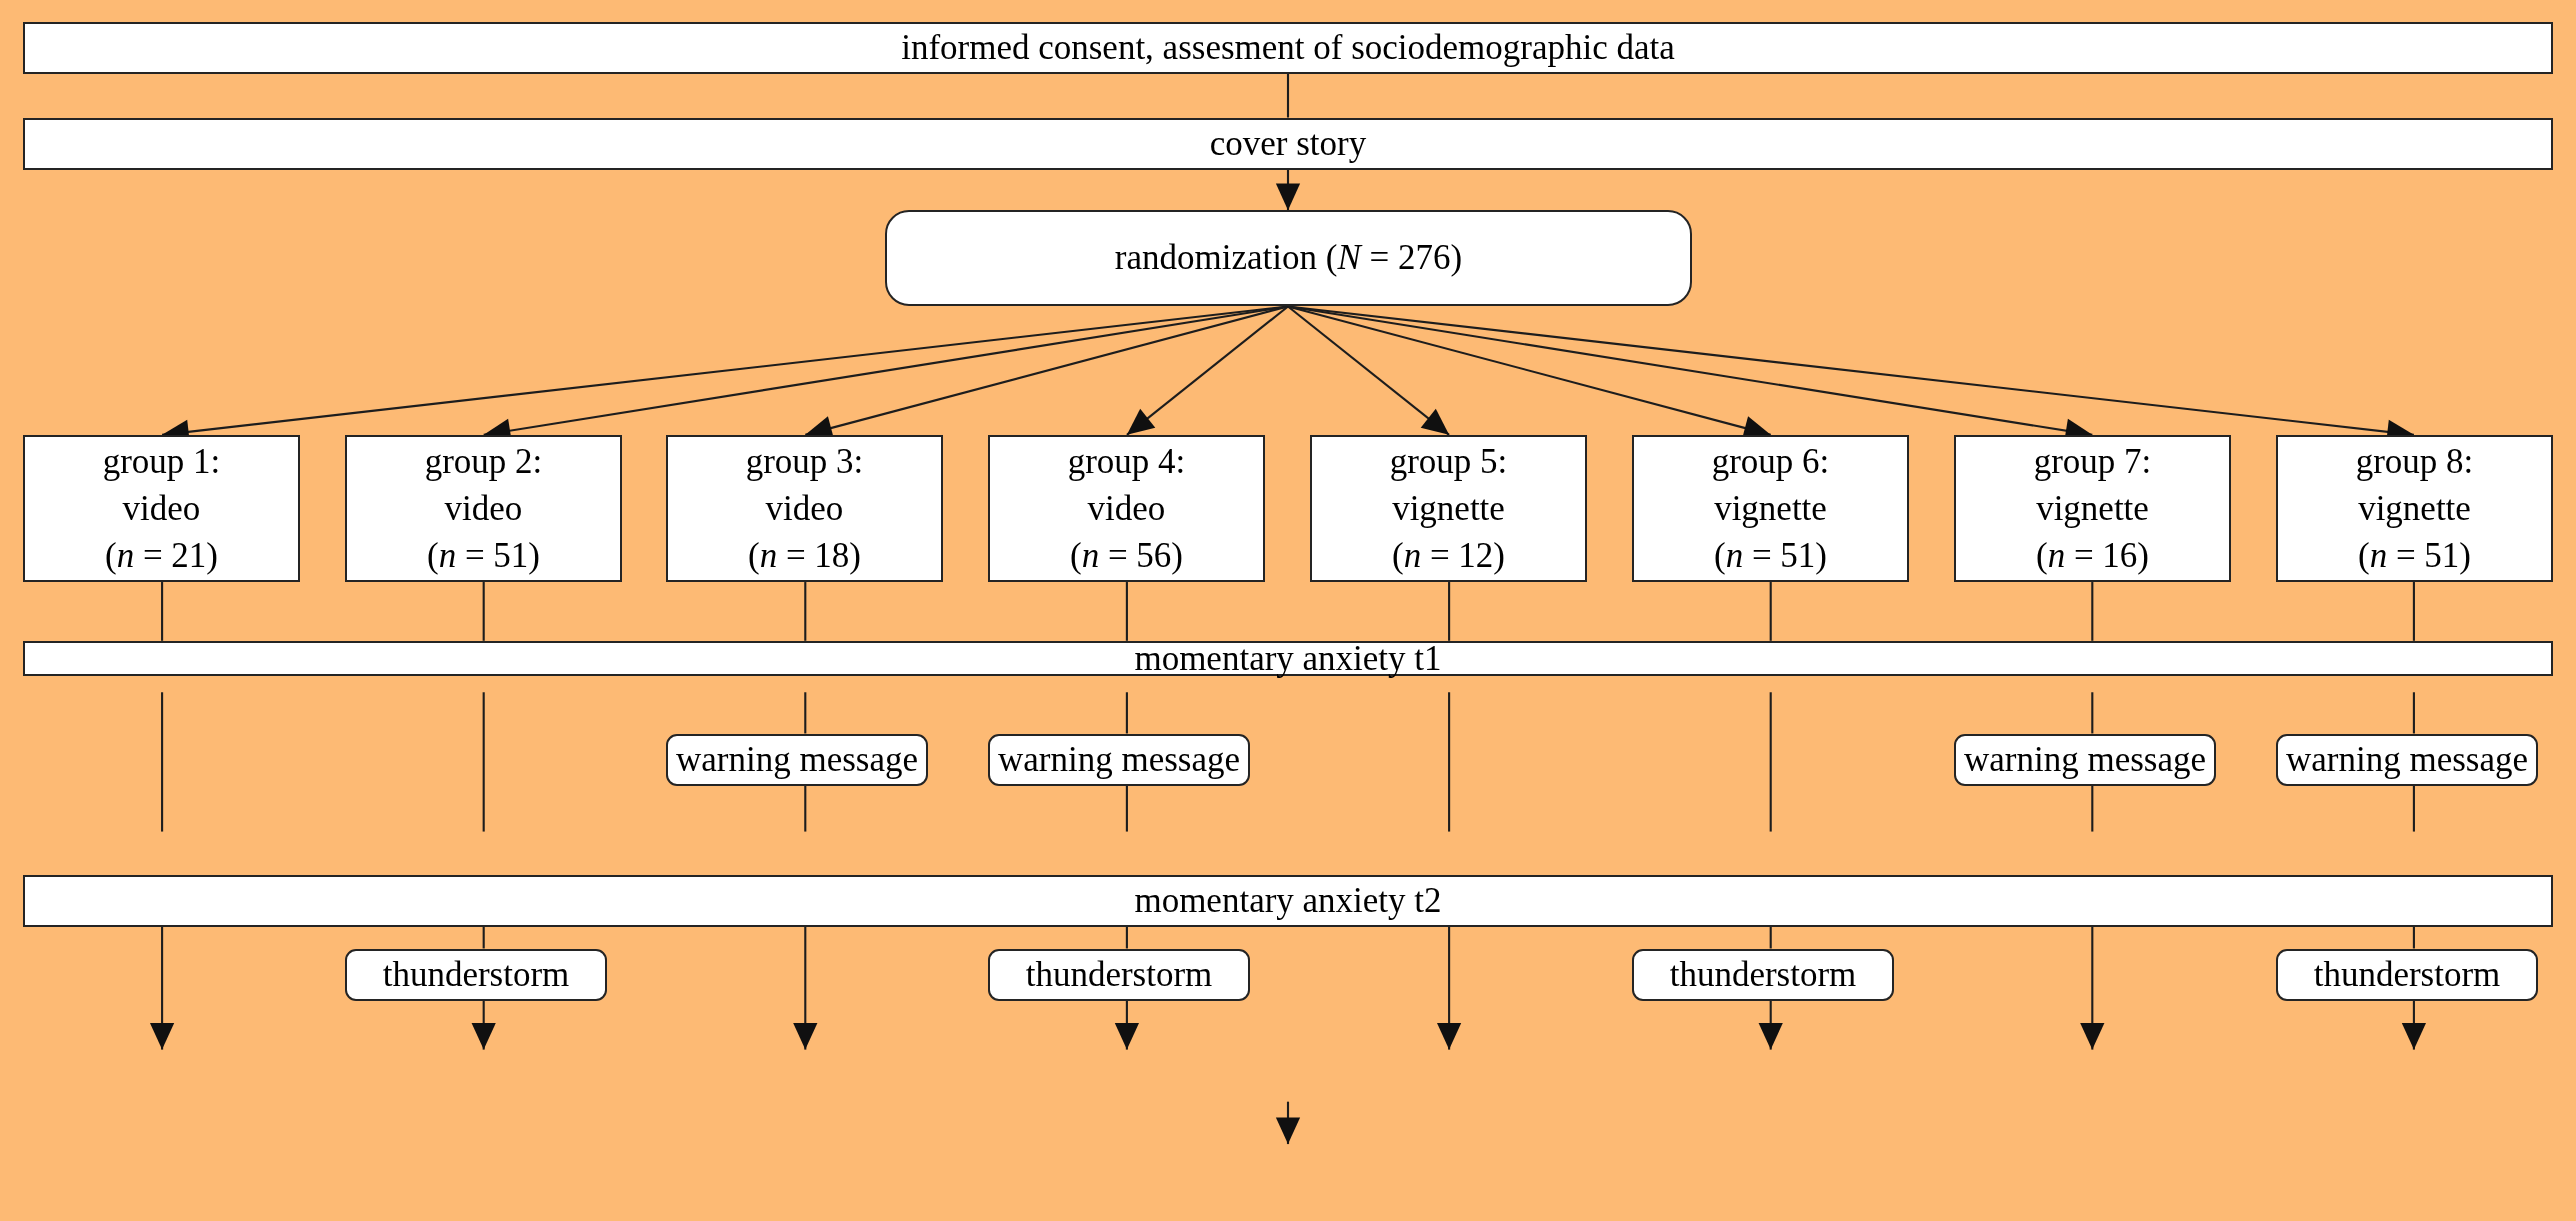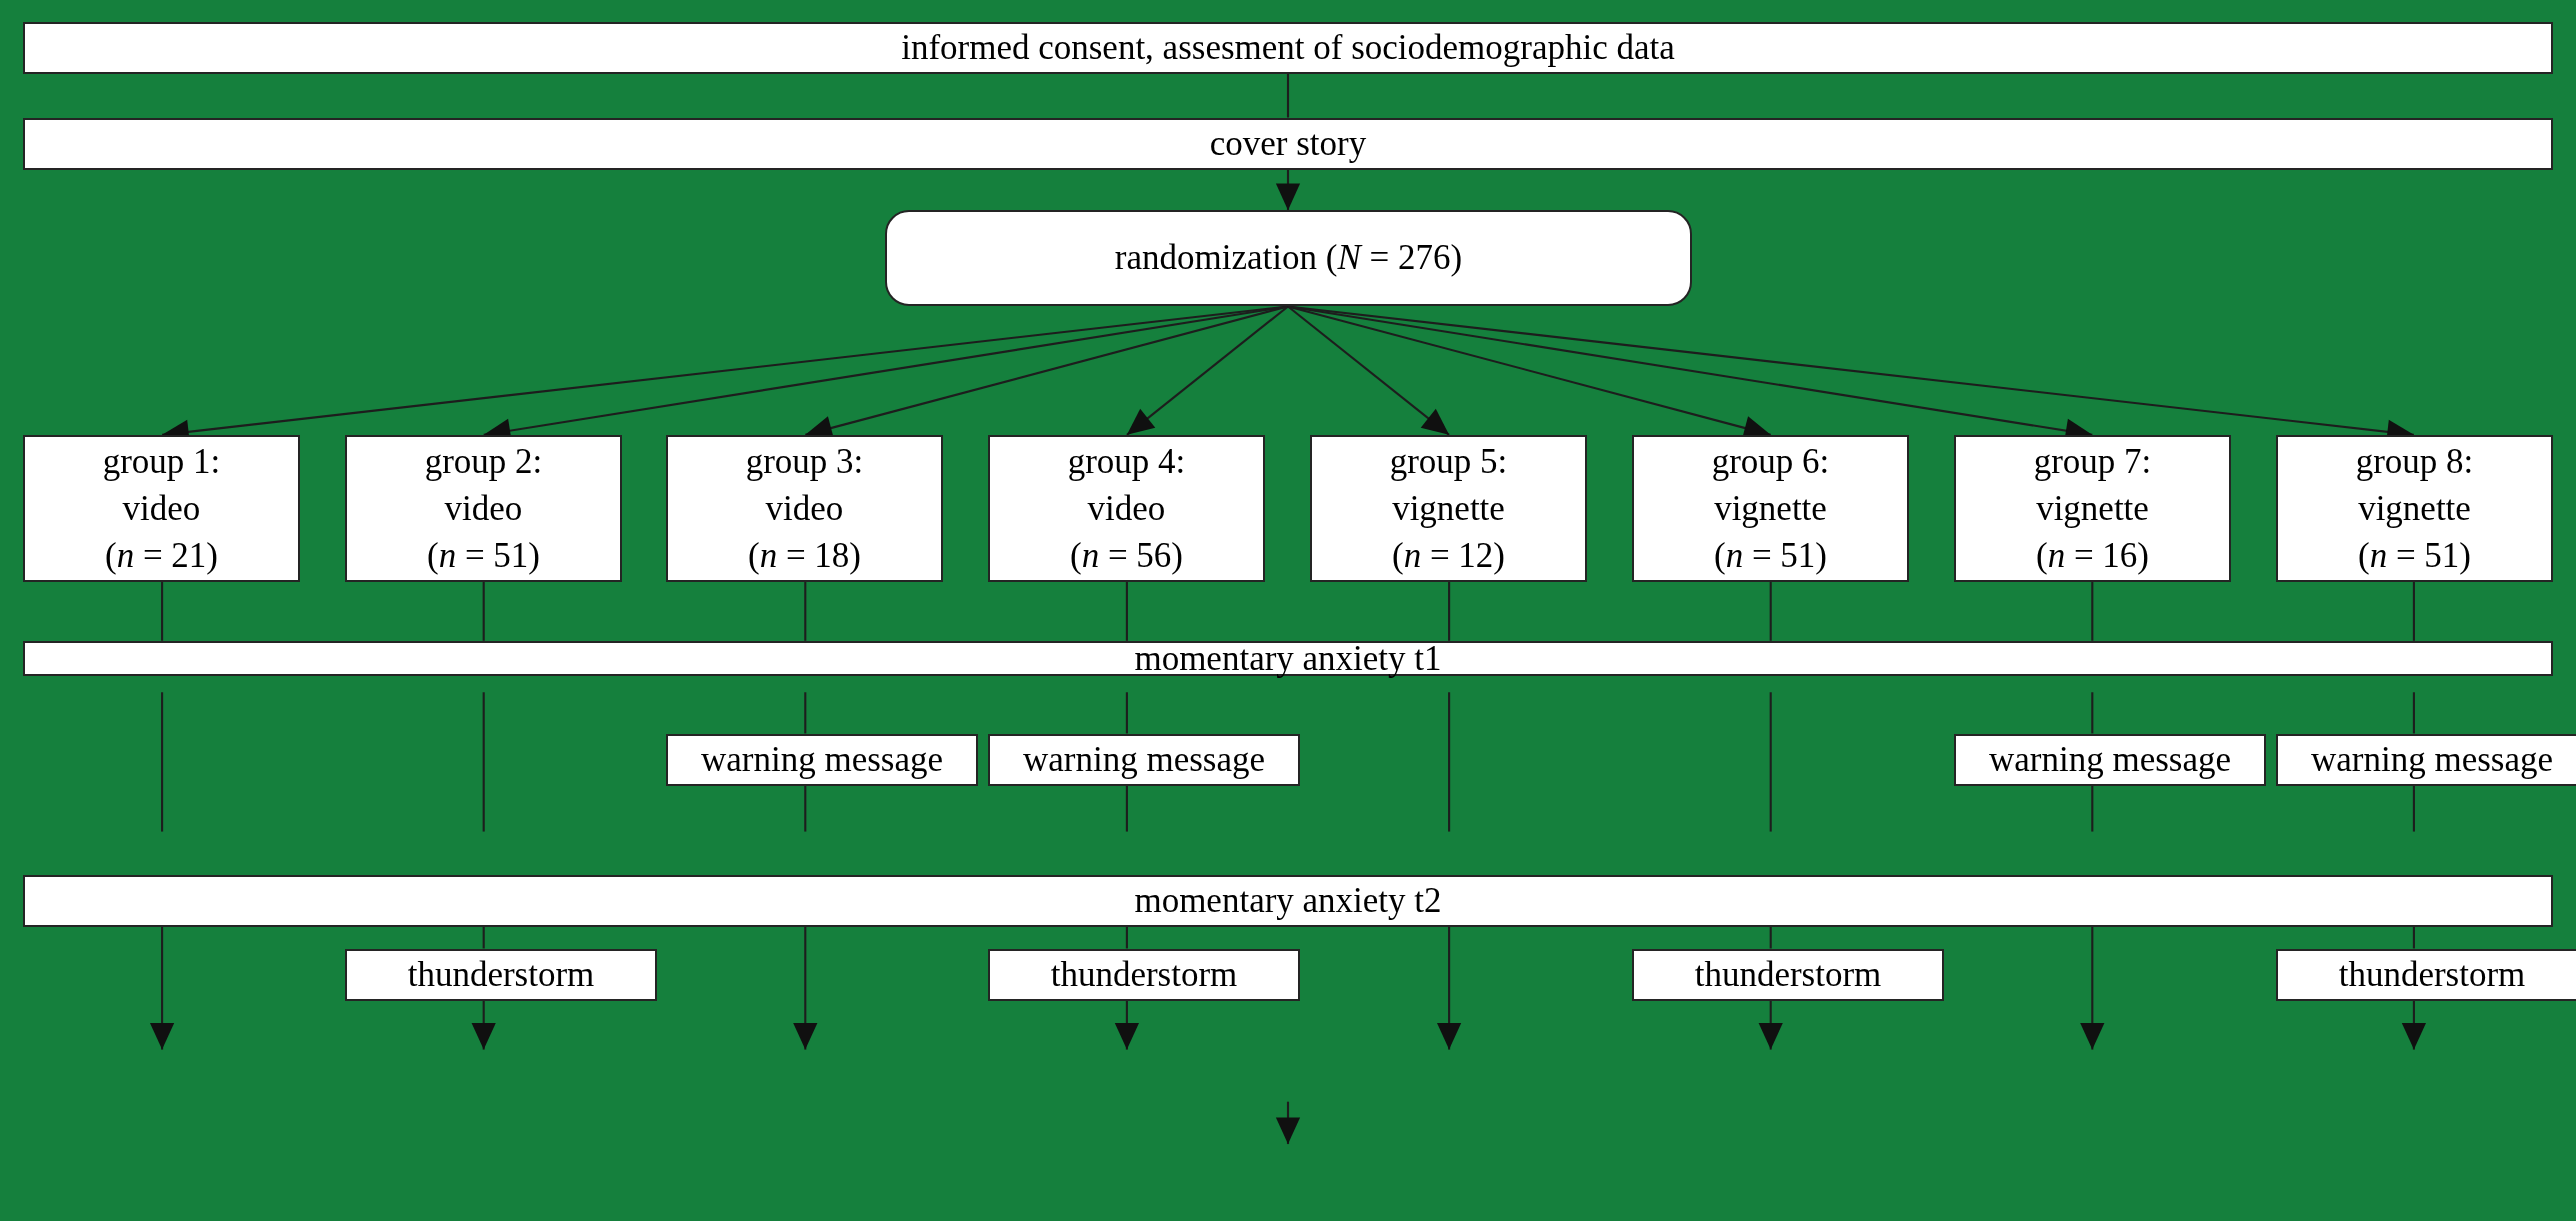--- a/index.html
+++ b/index.html
@@ -1,20 +1,20 @@
 <!DOCTYPE html>
 <html style="font-size:9.7px"><head>
 <meta charset="utf-8">
 <style>
   html, body { margin: 0; padding: 0; background: #ffffff; }
   #stage {
     position: relative;
     width: 2576px;
     height: 1221px;
-    background: #15803d;
+    background: #fdba74;
     font-family: "Liberation Serif", "DejaVu Serif", serif;
     color: #000000;
     overflow: hidden;
   }
   .box {
     position: absolute;
     box-sizing: border-box;
     background: #ffffff;
     border: 2.4px solid #242424;
     display: flex;
@@ -33,21 +33,21 @@
   .band-quest { top: 1144px; }
   .rand {
     left: 885px; top: 210px; width: 807px; height: 96px;
     border-radius: 24px;
   }
   .group {
     top: 435px; width: 277px; height: 147px;
     flex-direction: column;
   }
   .gl { line-height: 47px; }
-  .small { width: 312px; height: 52px; }
+  .small { width: 262px; height: 52px; border-radius: 11px; }
   .warn { top: 734px; }
   .thun { top: 949px; }
   .pre { white-space: pre; }
   .iv { font-style: italic; }
   #connectors {
     position: absolute;
     left: 0; top: 0;
     width: 2576px; height: 1221px;
     pointer-events: none;
   }

